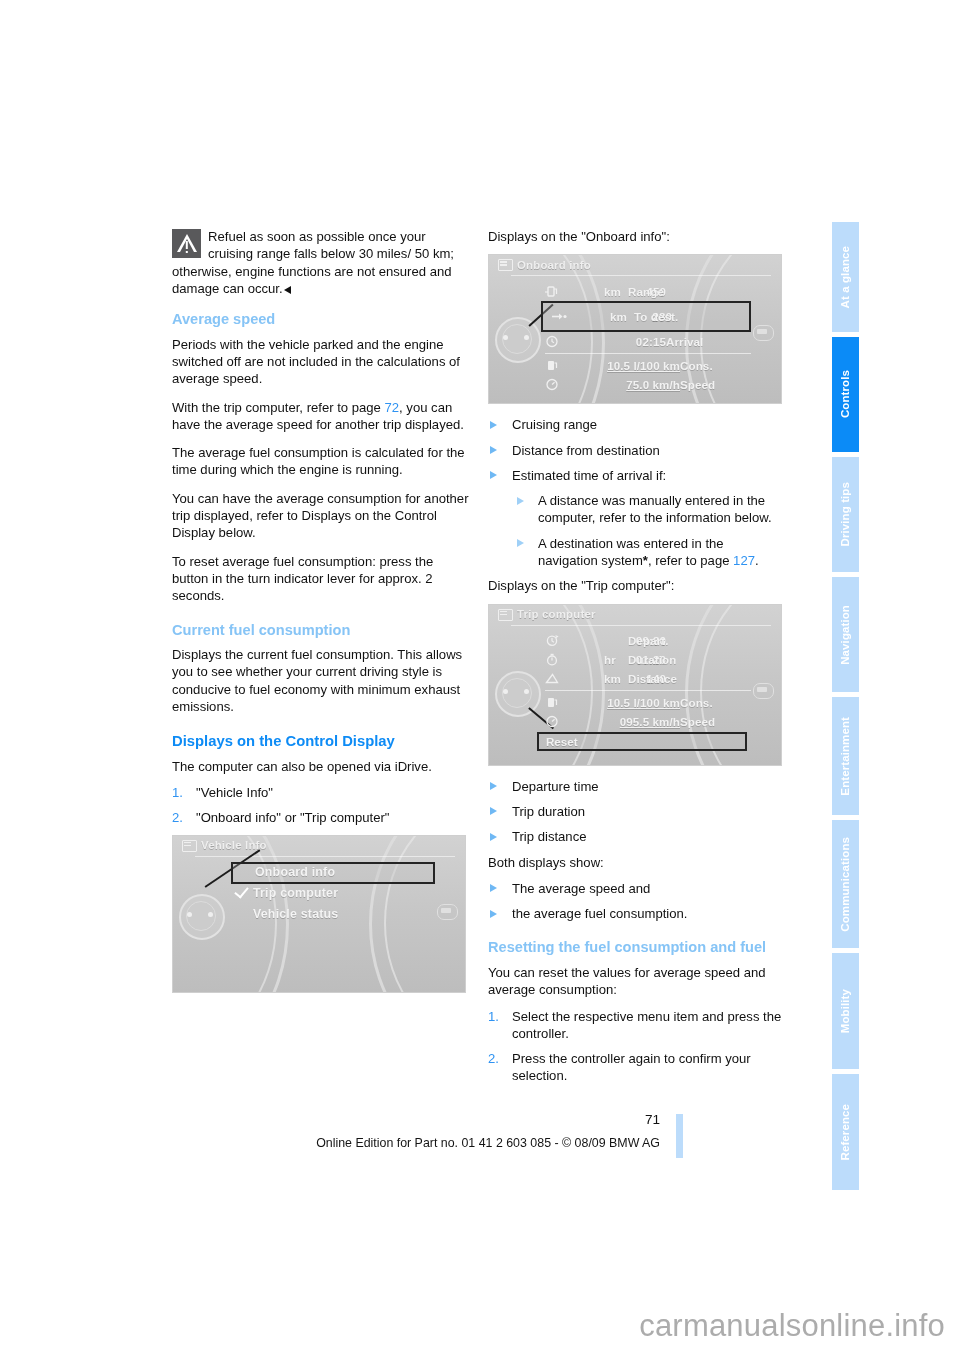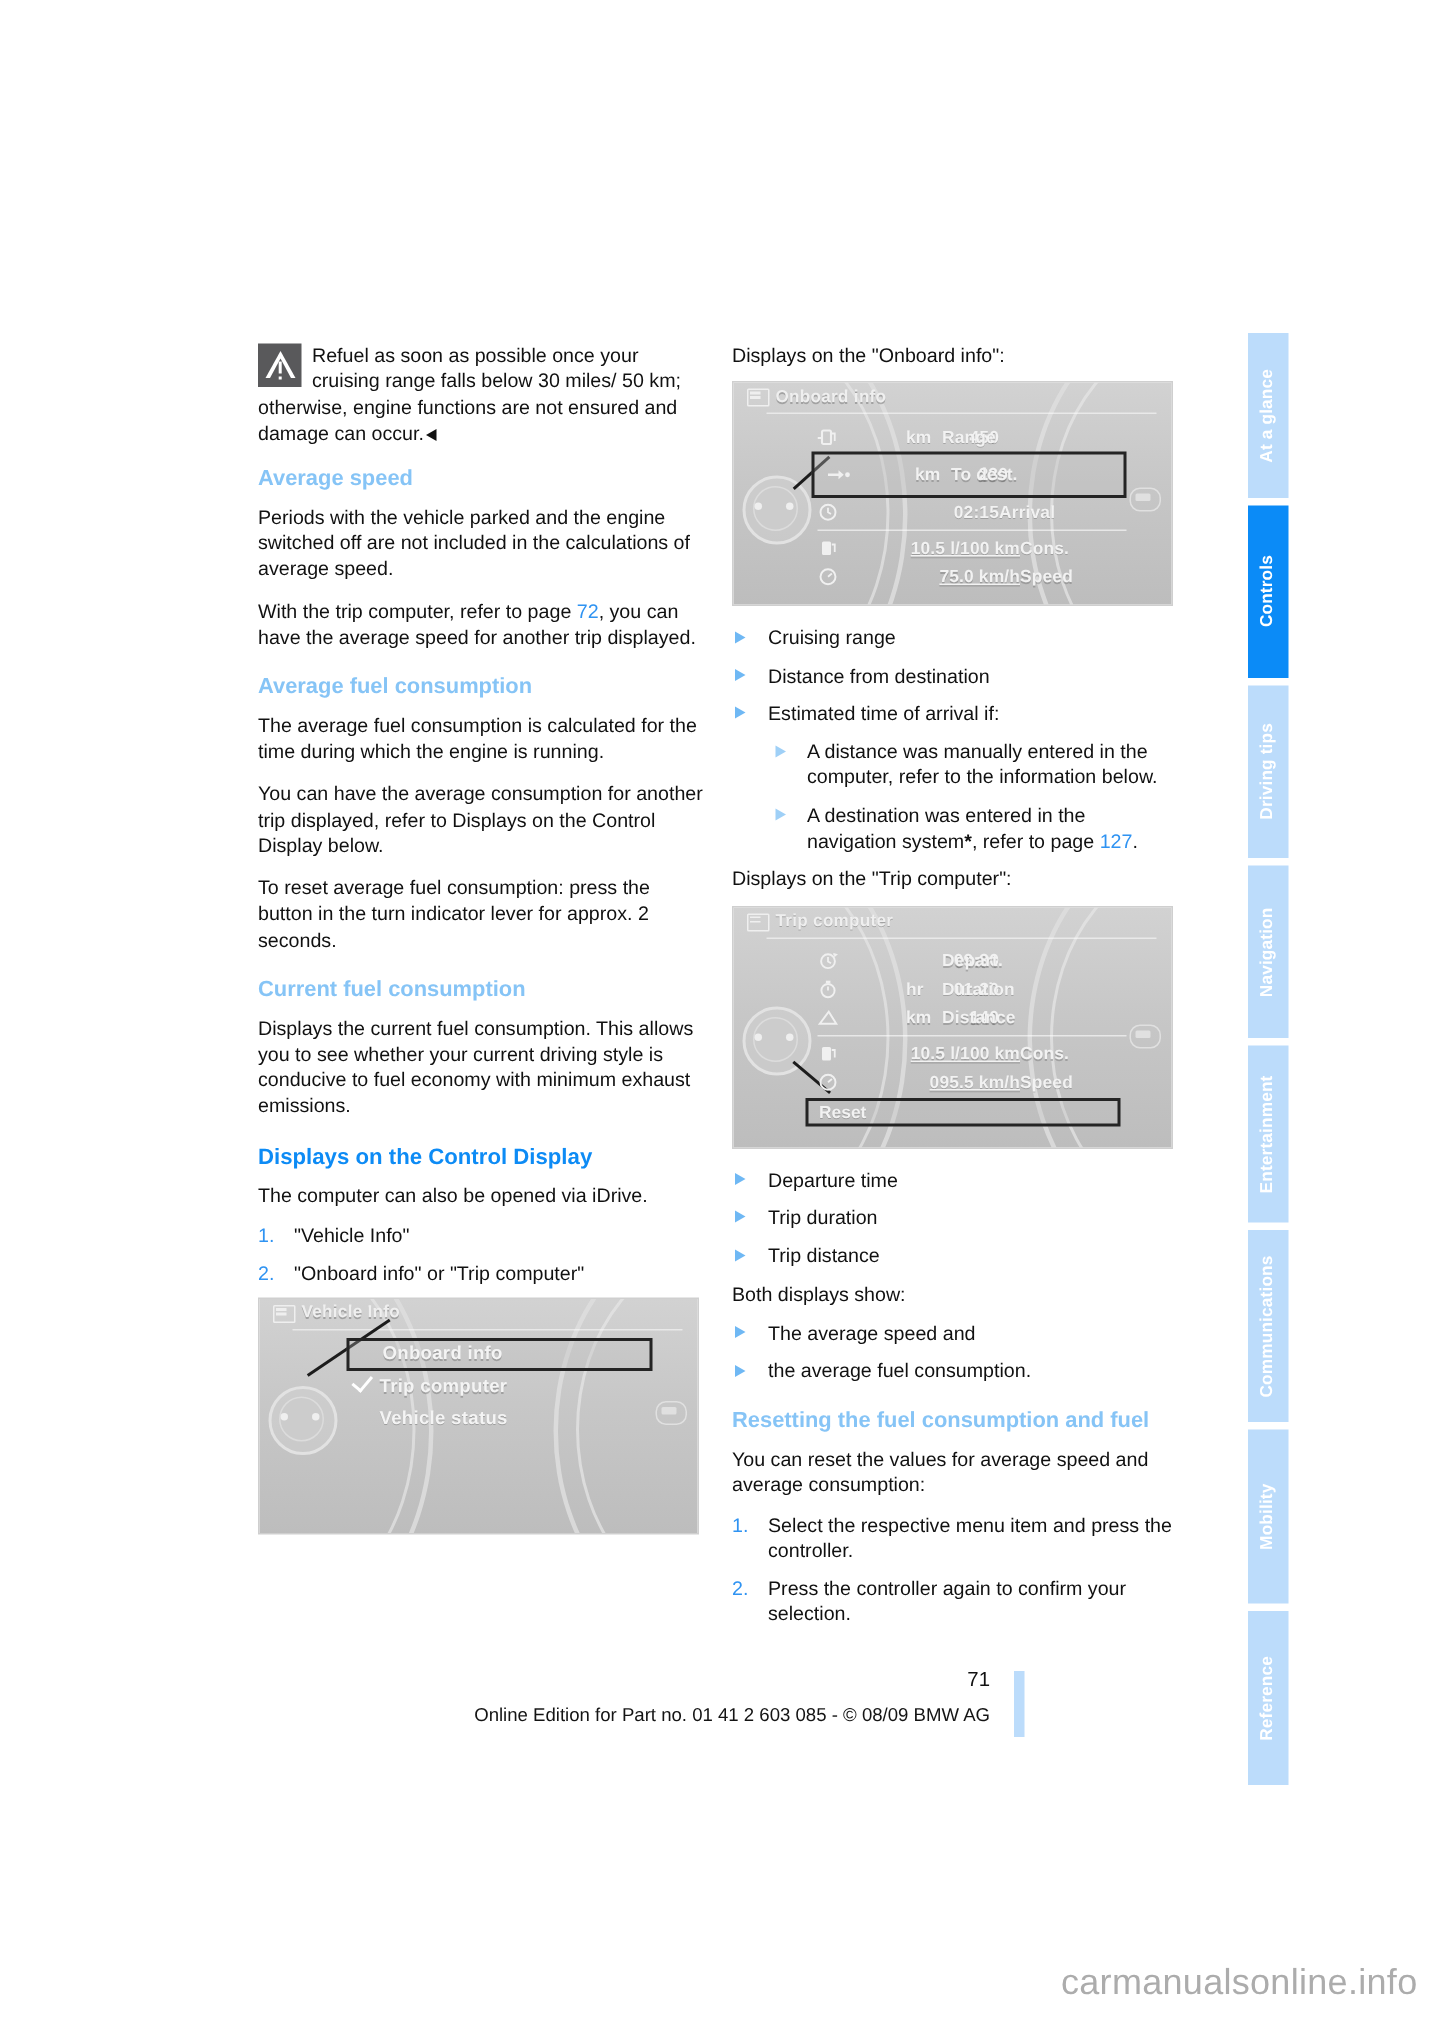--- a/index.html
+++ b/index.html
@@ -475,21 +475,21 @@
     text-align: right;
     font-size: 12.4px;
     color: #141414;
   }
   #watermark {
     position: absolute;
     left: 0;
     top: 1308px;
     width: 945px;
     text-align: right;
-    font-size: 24px;
+    font-size: 31px;
     color: #acacac;
     letter-spacing: .2px;
   }
 </style>
 </head>
 <body>
 
 <div id="page">
 
   <div id="tab-rail">
@@ -529,21 +529,20 @@
           <span class="bang-dot"></span>
       </div>
       <div class="warn-text"><span>Refuel as soon as possible once your cruising range falls below 30 miles/ 50 km; otherwise, engine functions are not ensured and damage can occur.</span><span class="endmark"></span></div>
       <div style="clear:both"></div>
     </div>
 
     <h2 class="sub first">Average speed</h2>
     <p class="body">Periods with the vehicle parked and the engine switched off are not included in the calculations of average speed.</p>
     <p class="body"><span>With the trip computer, refer to page </span><span class="pageref">72</span><span>, you can have the average speed for another trip displayed.</span></p>
 
-    <h2 class="sub">Average fuel consumption</h2>
     <p class="body">The average fuel consumption is calculated for the time during which the engine is running.</p>
     <p class="body">You can have the average consumption for another trip displayed, refer to Displays on the Control Display below.</p>
     <p class="body">To reset average fuel consumption: press the button in the turn indicator lever for approx. 2 seconds.</p>
 
     <h2 class="sub">Current fuel consumption</h2>
     <p class="body">Displays the current fuel consumption. This allows you to see whether your current driving style is conducive to fuel economy with minimum exhaust emissions.</p>
 
     <h2 class="main">Displays on the Control Display</h2>
     <p class="body tight">The computer can also be opened via iDrive.</p>
     <ol class="num-list">

